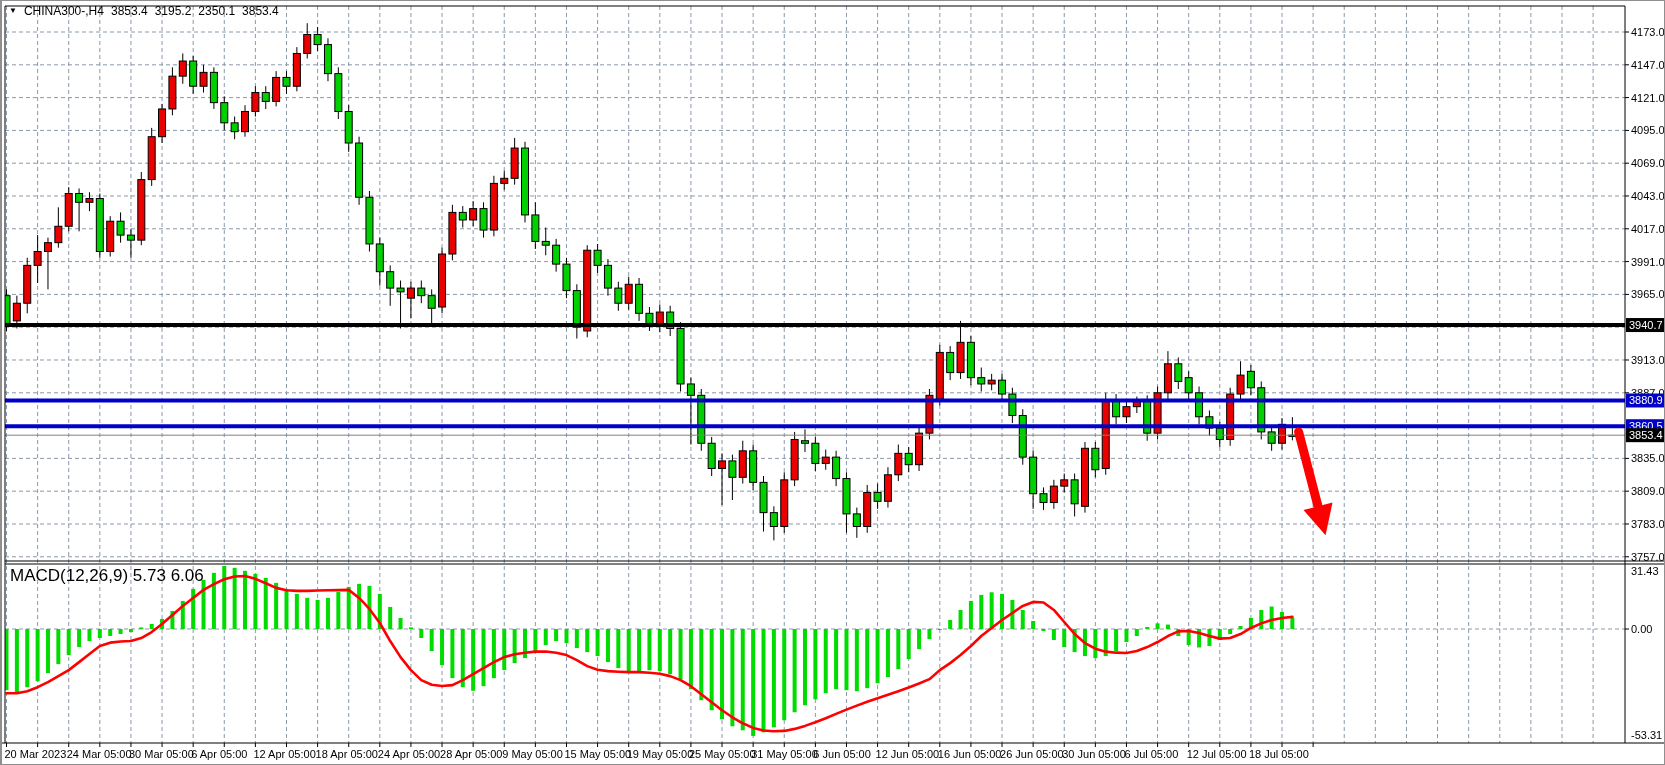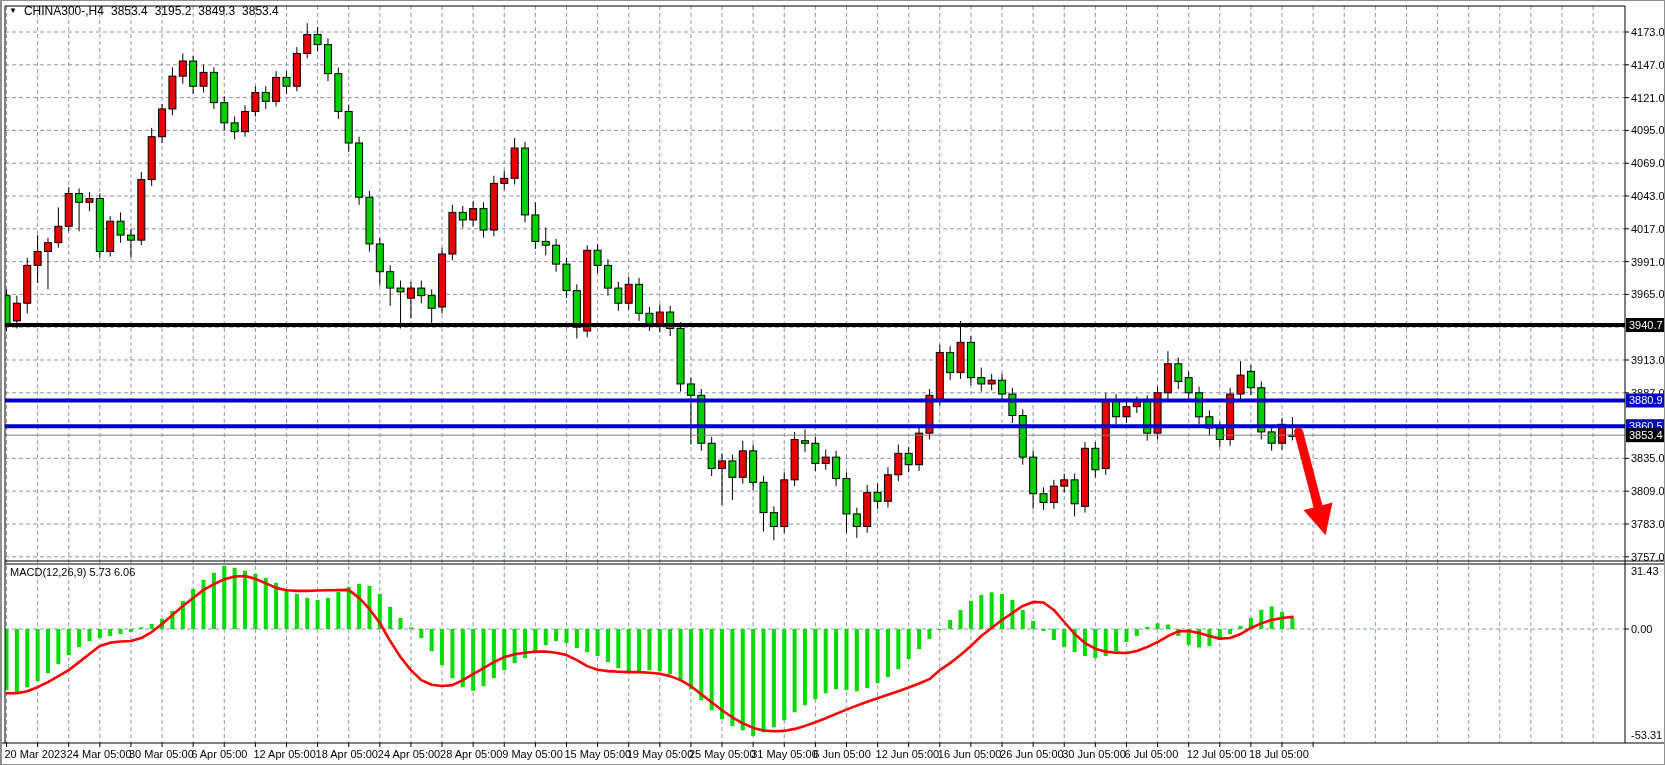--- a/index.html
+++ b/index.html
@@ -4,21 +4,21 @@
 <style>
   html,body{margin:0;padding:0;background:#e8e8e8;}
   .win{width:1665px;height:765px;position:relative;background:#fff;
        font-family:"Liberation Sans",sans-serif;border:1px solid #8f8f8f;border-left-width:2px;
        box-sizing:border-box;overflow:hidden;}
   #cv{position:absolute;left:0;top:0;}
   .titlebar{position:absolute;top:3px;left:7px;font-size:12px;color:#000;
             display:flex;align-items:center;gap:7px;white-space:nowrap;}
   .titlebar .tri{font-size:8px;line-height:1;cursor:pointer;}
   .ohlcnum{margin-left:0px;}
-  .macdlabel{position:absolute;top:565px;left:8px;font-size:11px;color:#000;white-space:nowrap;}
+  .macdlabel{position:absolute;top:565px;left:8px;font-size:17px;color:#000;white-space:nowrap;}
 </style>
 </head>
 <body>
 
 <div class="win">
   <svg id="cv" width="1665" height="765">
       <defs>
         <clipPath id="mainClip">
           <rect x="3" y="5" width="1620" height="555"></rect>
         </clipPath>
@@ -618,18 +618,18 @@
         <text x="1184.6799999999998" y="757" font-size="11" font-family="&quot;Liberation Sans&quot;,sans-serif" fill="#000">12 Jul 05:00</text>
         <text x="1246.8999999999999" y="757" font-size="11" font-family="&quot;Liberation Sans&quot;,sans-serif" fill="#000">18 Jul 05:00</text>
       </g>
     </svg>
 
   <div class="titlebar">
     <span class="tri">▼</span>
     <span>CHINA300-,H4</span>
     <span class="ohlcnum">3853.4</span>
     <span class="ohlcnum">3195.2</span>
-    <span class="ohlcnum">3849.3</span>
+    <span class="ohlcnum">2350.1</span>
     <span class="ohlcnum">3853.4</span>
   </div>
 
   <div class="macdlabel">MACD(12,26,9) 5.73 6.06</div>
 </div>
 
 </body></html>

